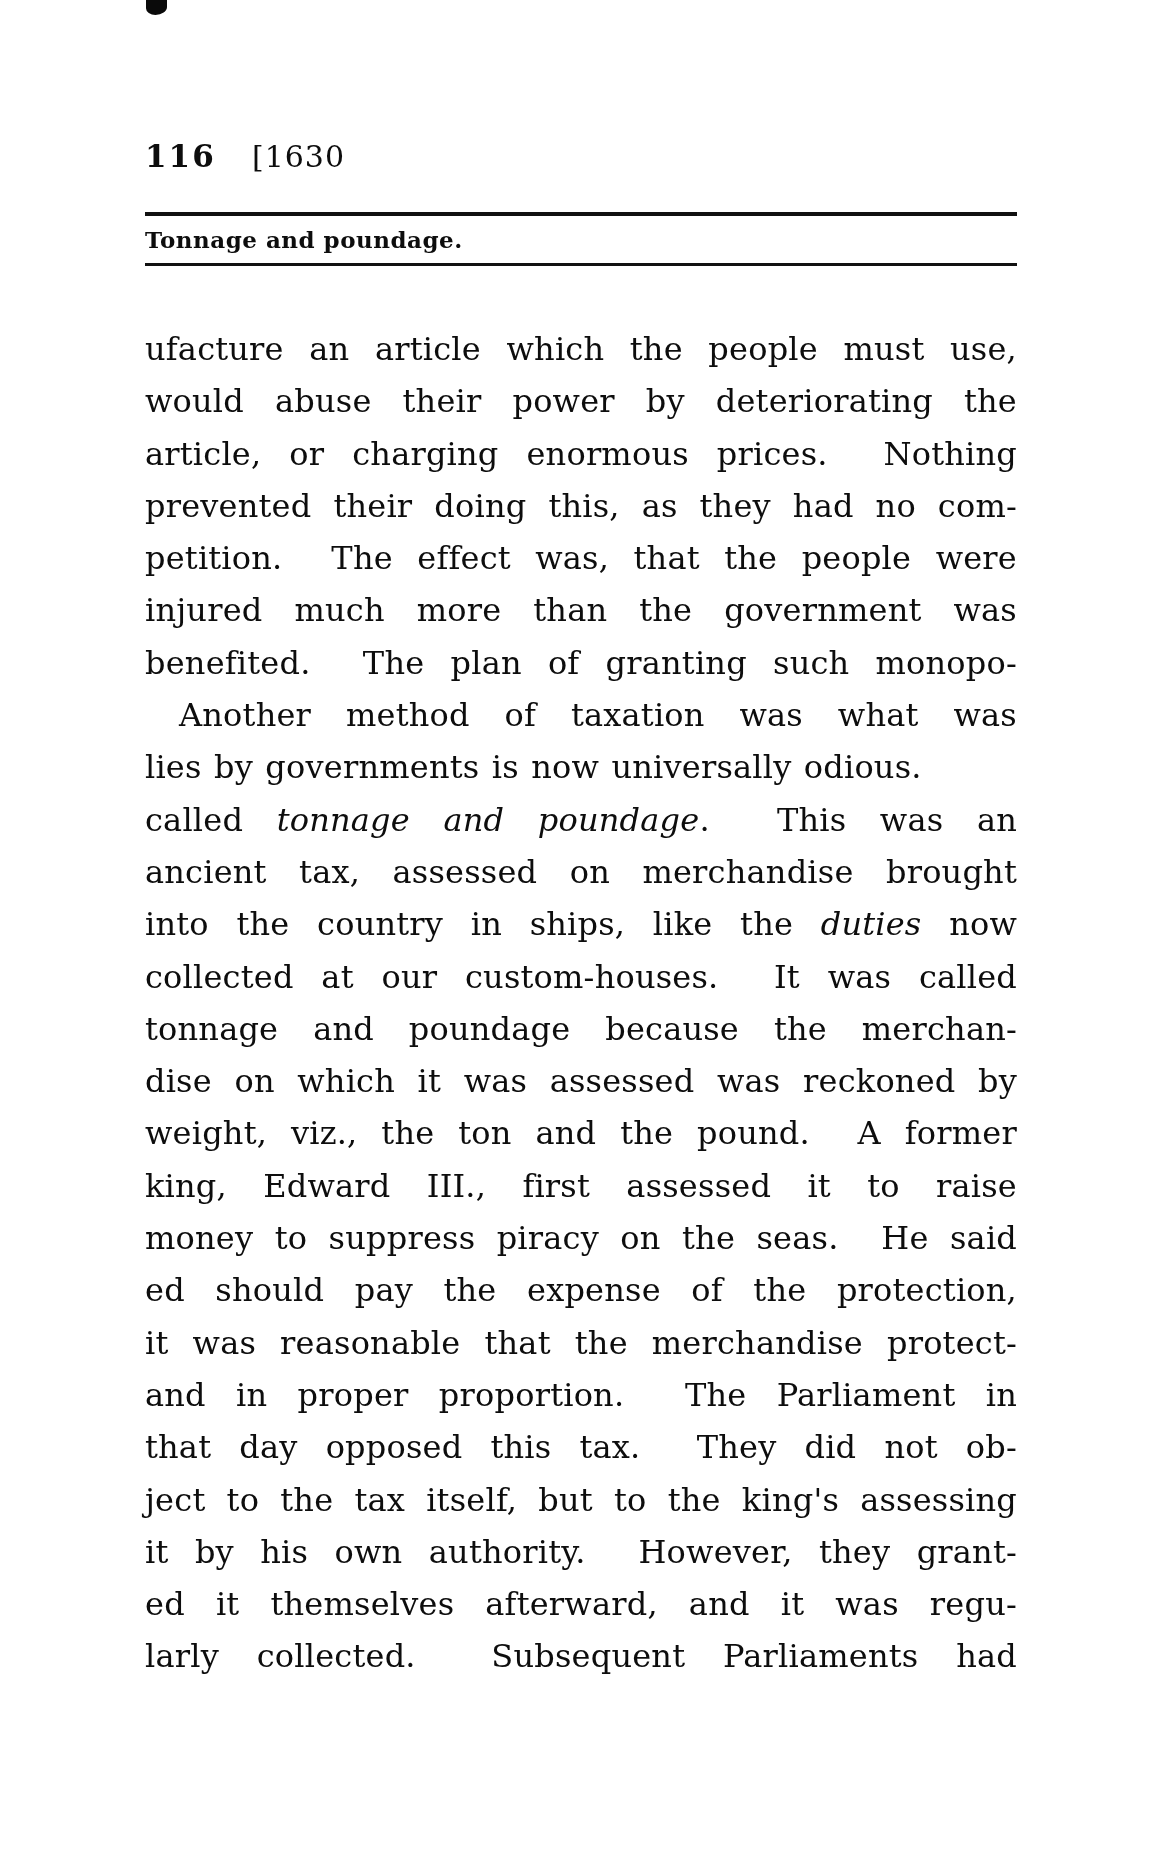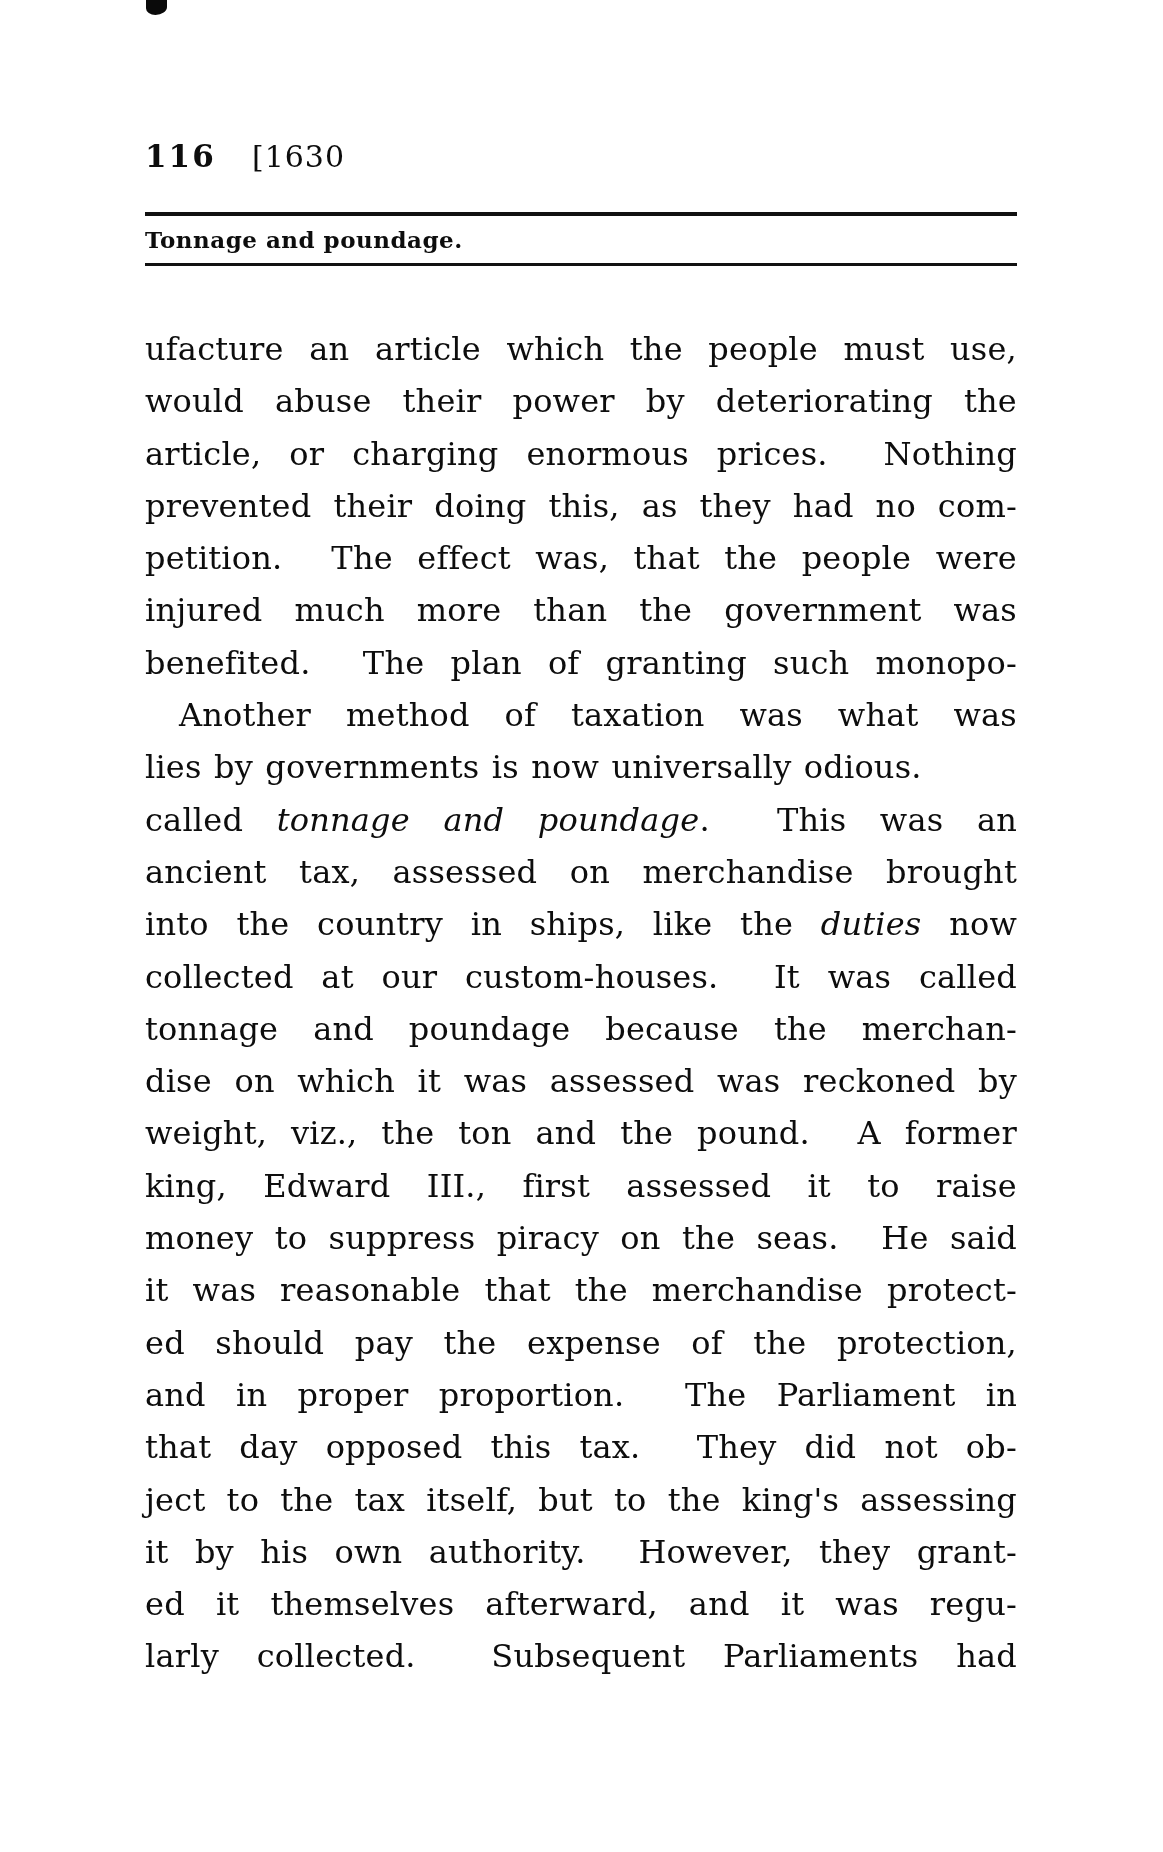--- a/index.html
+++ b/index.html
@@ -95,22 +95,22 @@
       <div class="text-line no-stretch"><span>lies by governments is now universally odious.</span></div>
       <div class="text-line"><span>called </span><em>tonnage and poundage</em><span>.  This was an</span></div>
       <div class="text-line"><span>ancient tax, assessed on merchandise brought</span></div>
       <div class="text-line"><span>into the country in ships, like the </span><em>duties</em><span> now</span></div>
       <div class="text-line"><span>collected at our custom-houses.  It was called</span></div>
       <div class="text-line"><span>tonnage and poundage because the merchan-</span></div>
       <div class="text-line"><span>dise on which it was assessed was reckoned by</span></div>
       <div class="text-line"><span>weight, viz., the ton and the pound.  A former</span></div>
       <div class="text-line"><span>king, Edward III., first assessed it to raise</span></div>
       <div class="text-line"><span>money to suppress piracy on the seas.  He said</span></div>
+      <div class="text-line"><span>ed should pay the expense of the protection,</span></div>
       <div class="text-line"><span>it was reasonable that the merchandise protect-</span></div>
-      <div class="text-line"><span>ed should pay the expense of the protection,</span></div>
       <div class="text-line"><span>and in proper proportion.  The Parliament in</span></div>
       <div class="text-line"><span>that day opposed this tax.  They did not ob-</span></div>
       <div class="text-line"><span>ject to the tax itself, but to the king's assessing</span></div>
       <div class="text-line"><span>it by his own authority.  However, they grant-</span></div>
       <div class="text-line"><span>ed it themselves afterward, and it was regu-</span></div>
       <div class="text-line"><span>larly collected.  Subsequent Parliaments had</span></div>
     </div>
 
 </div>
 

